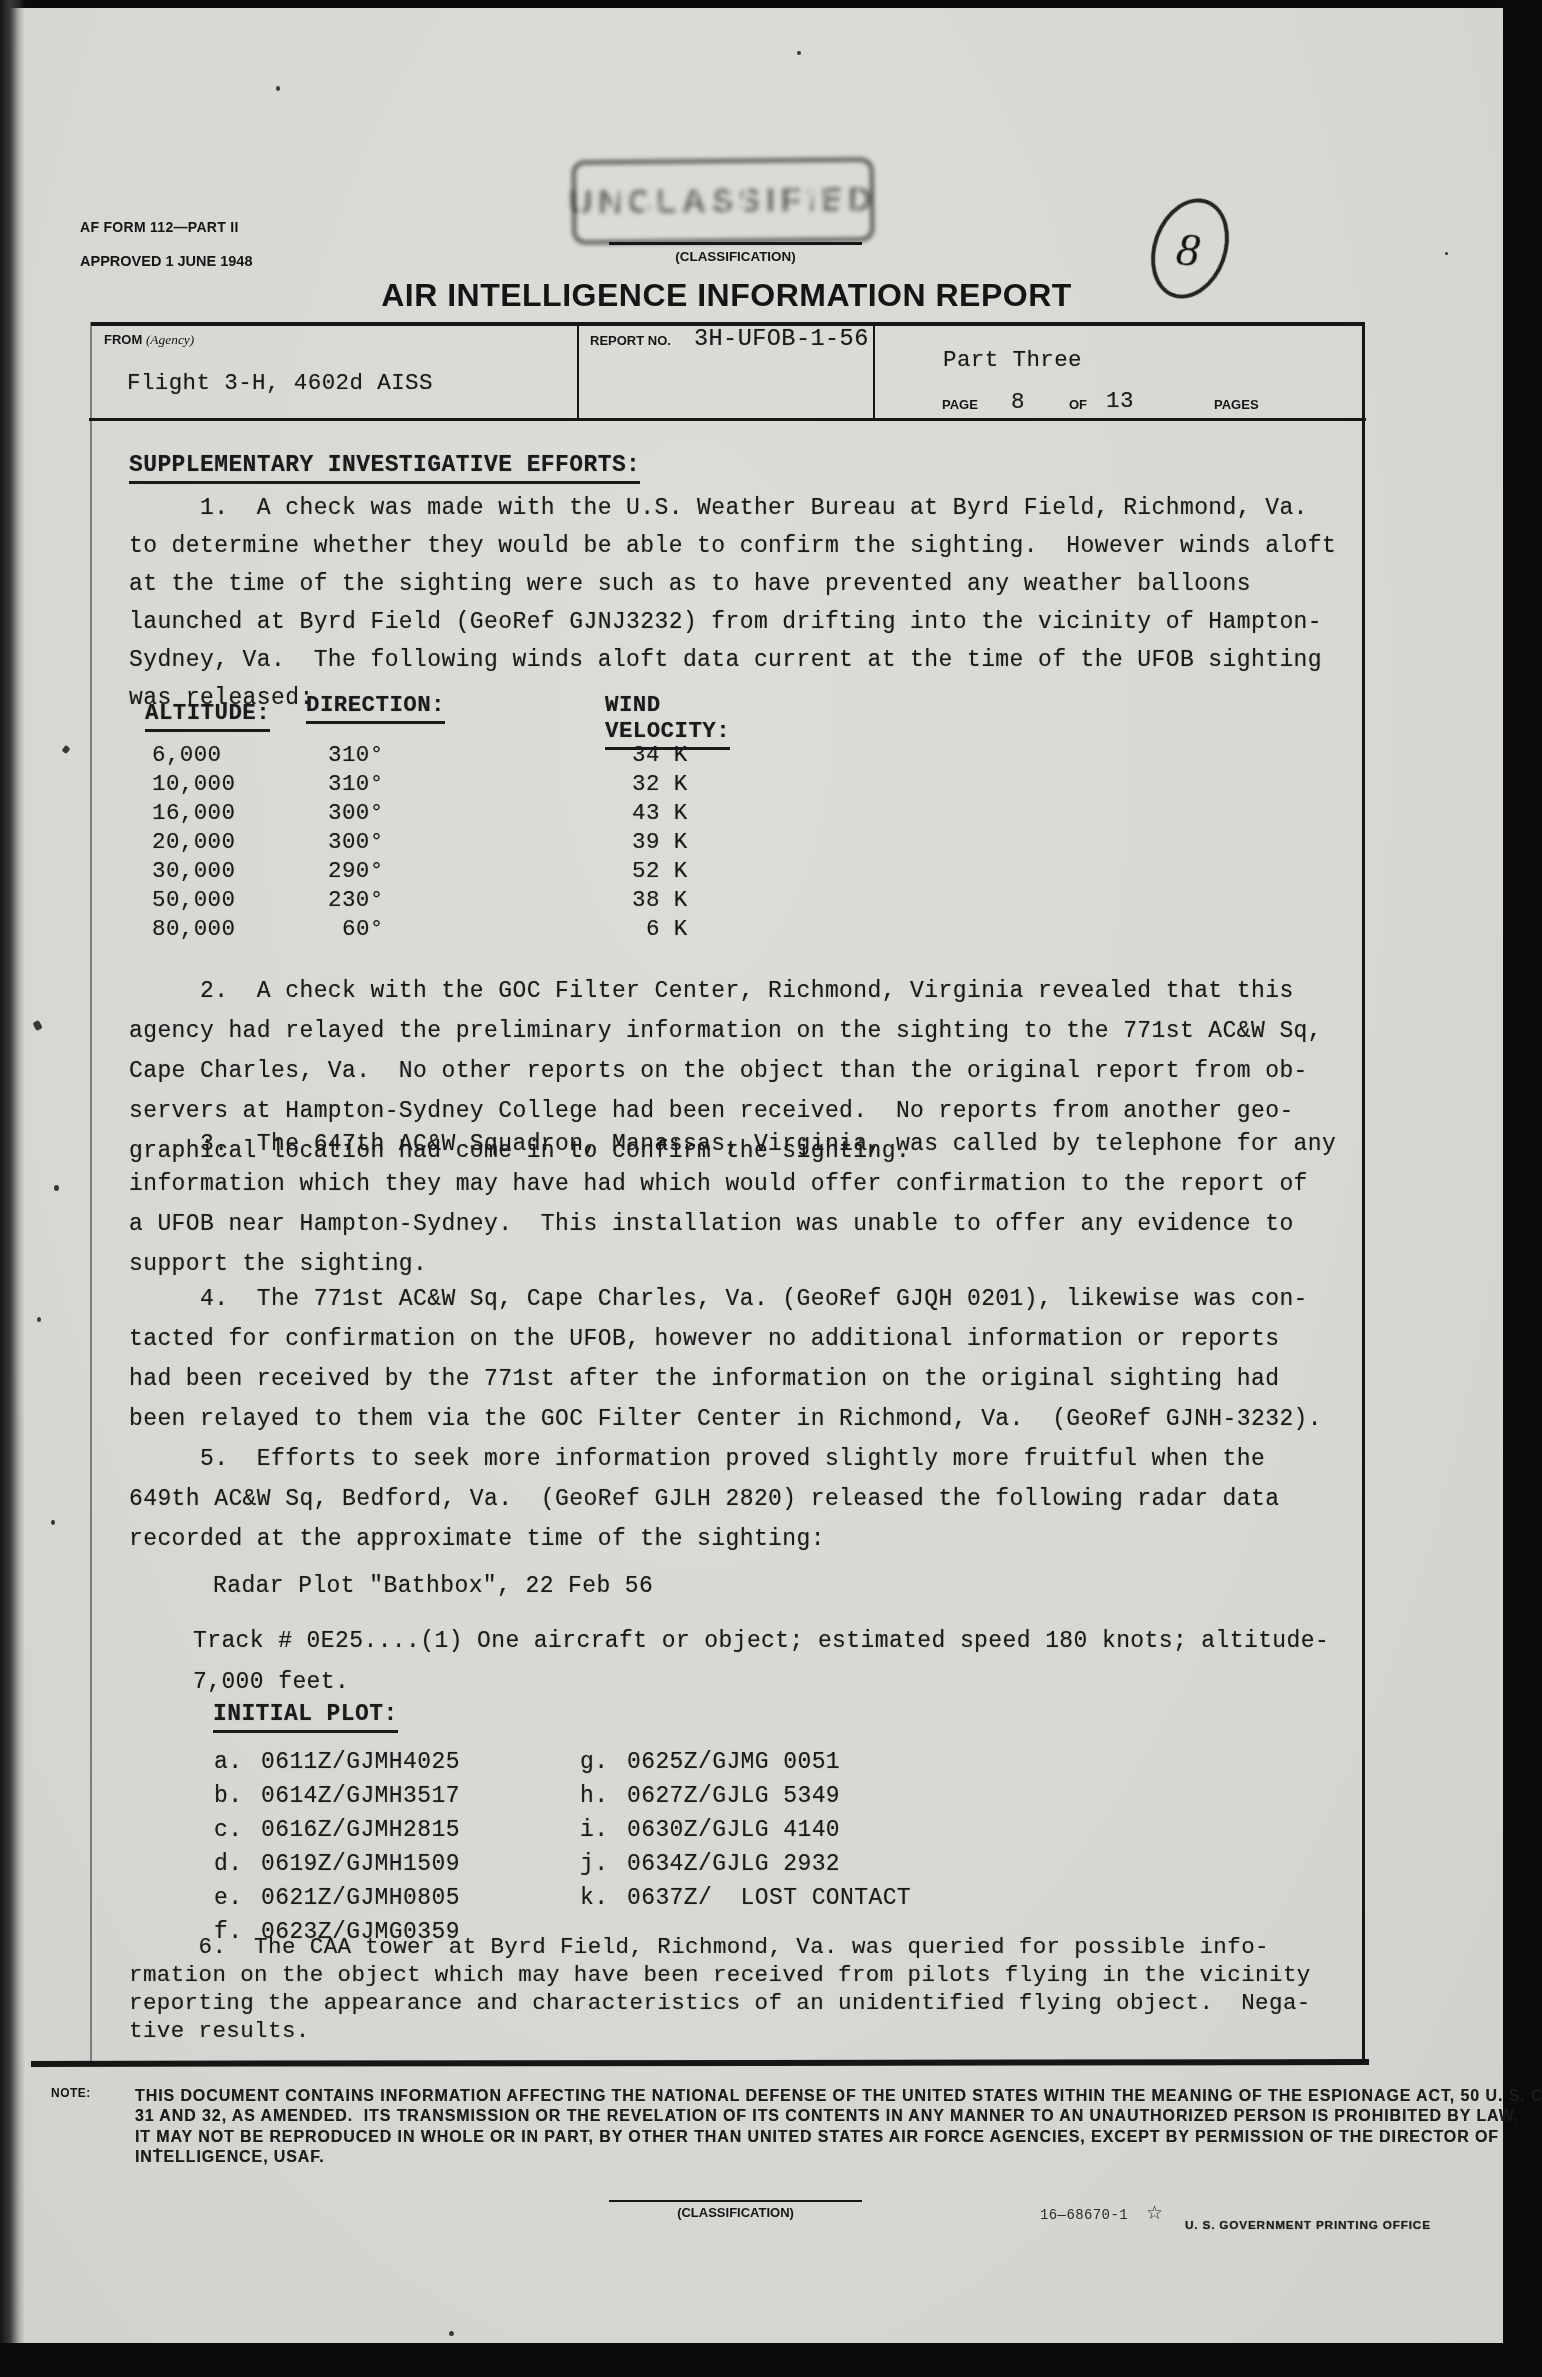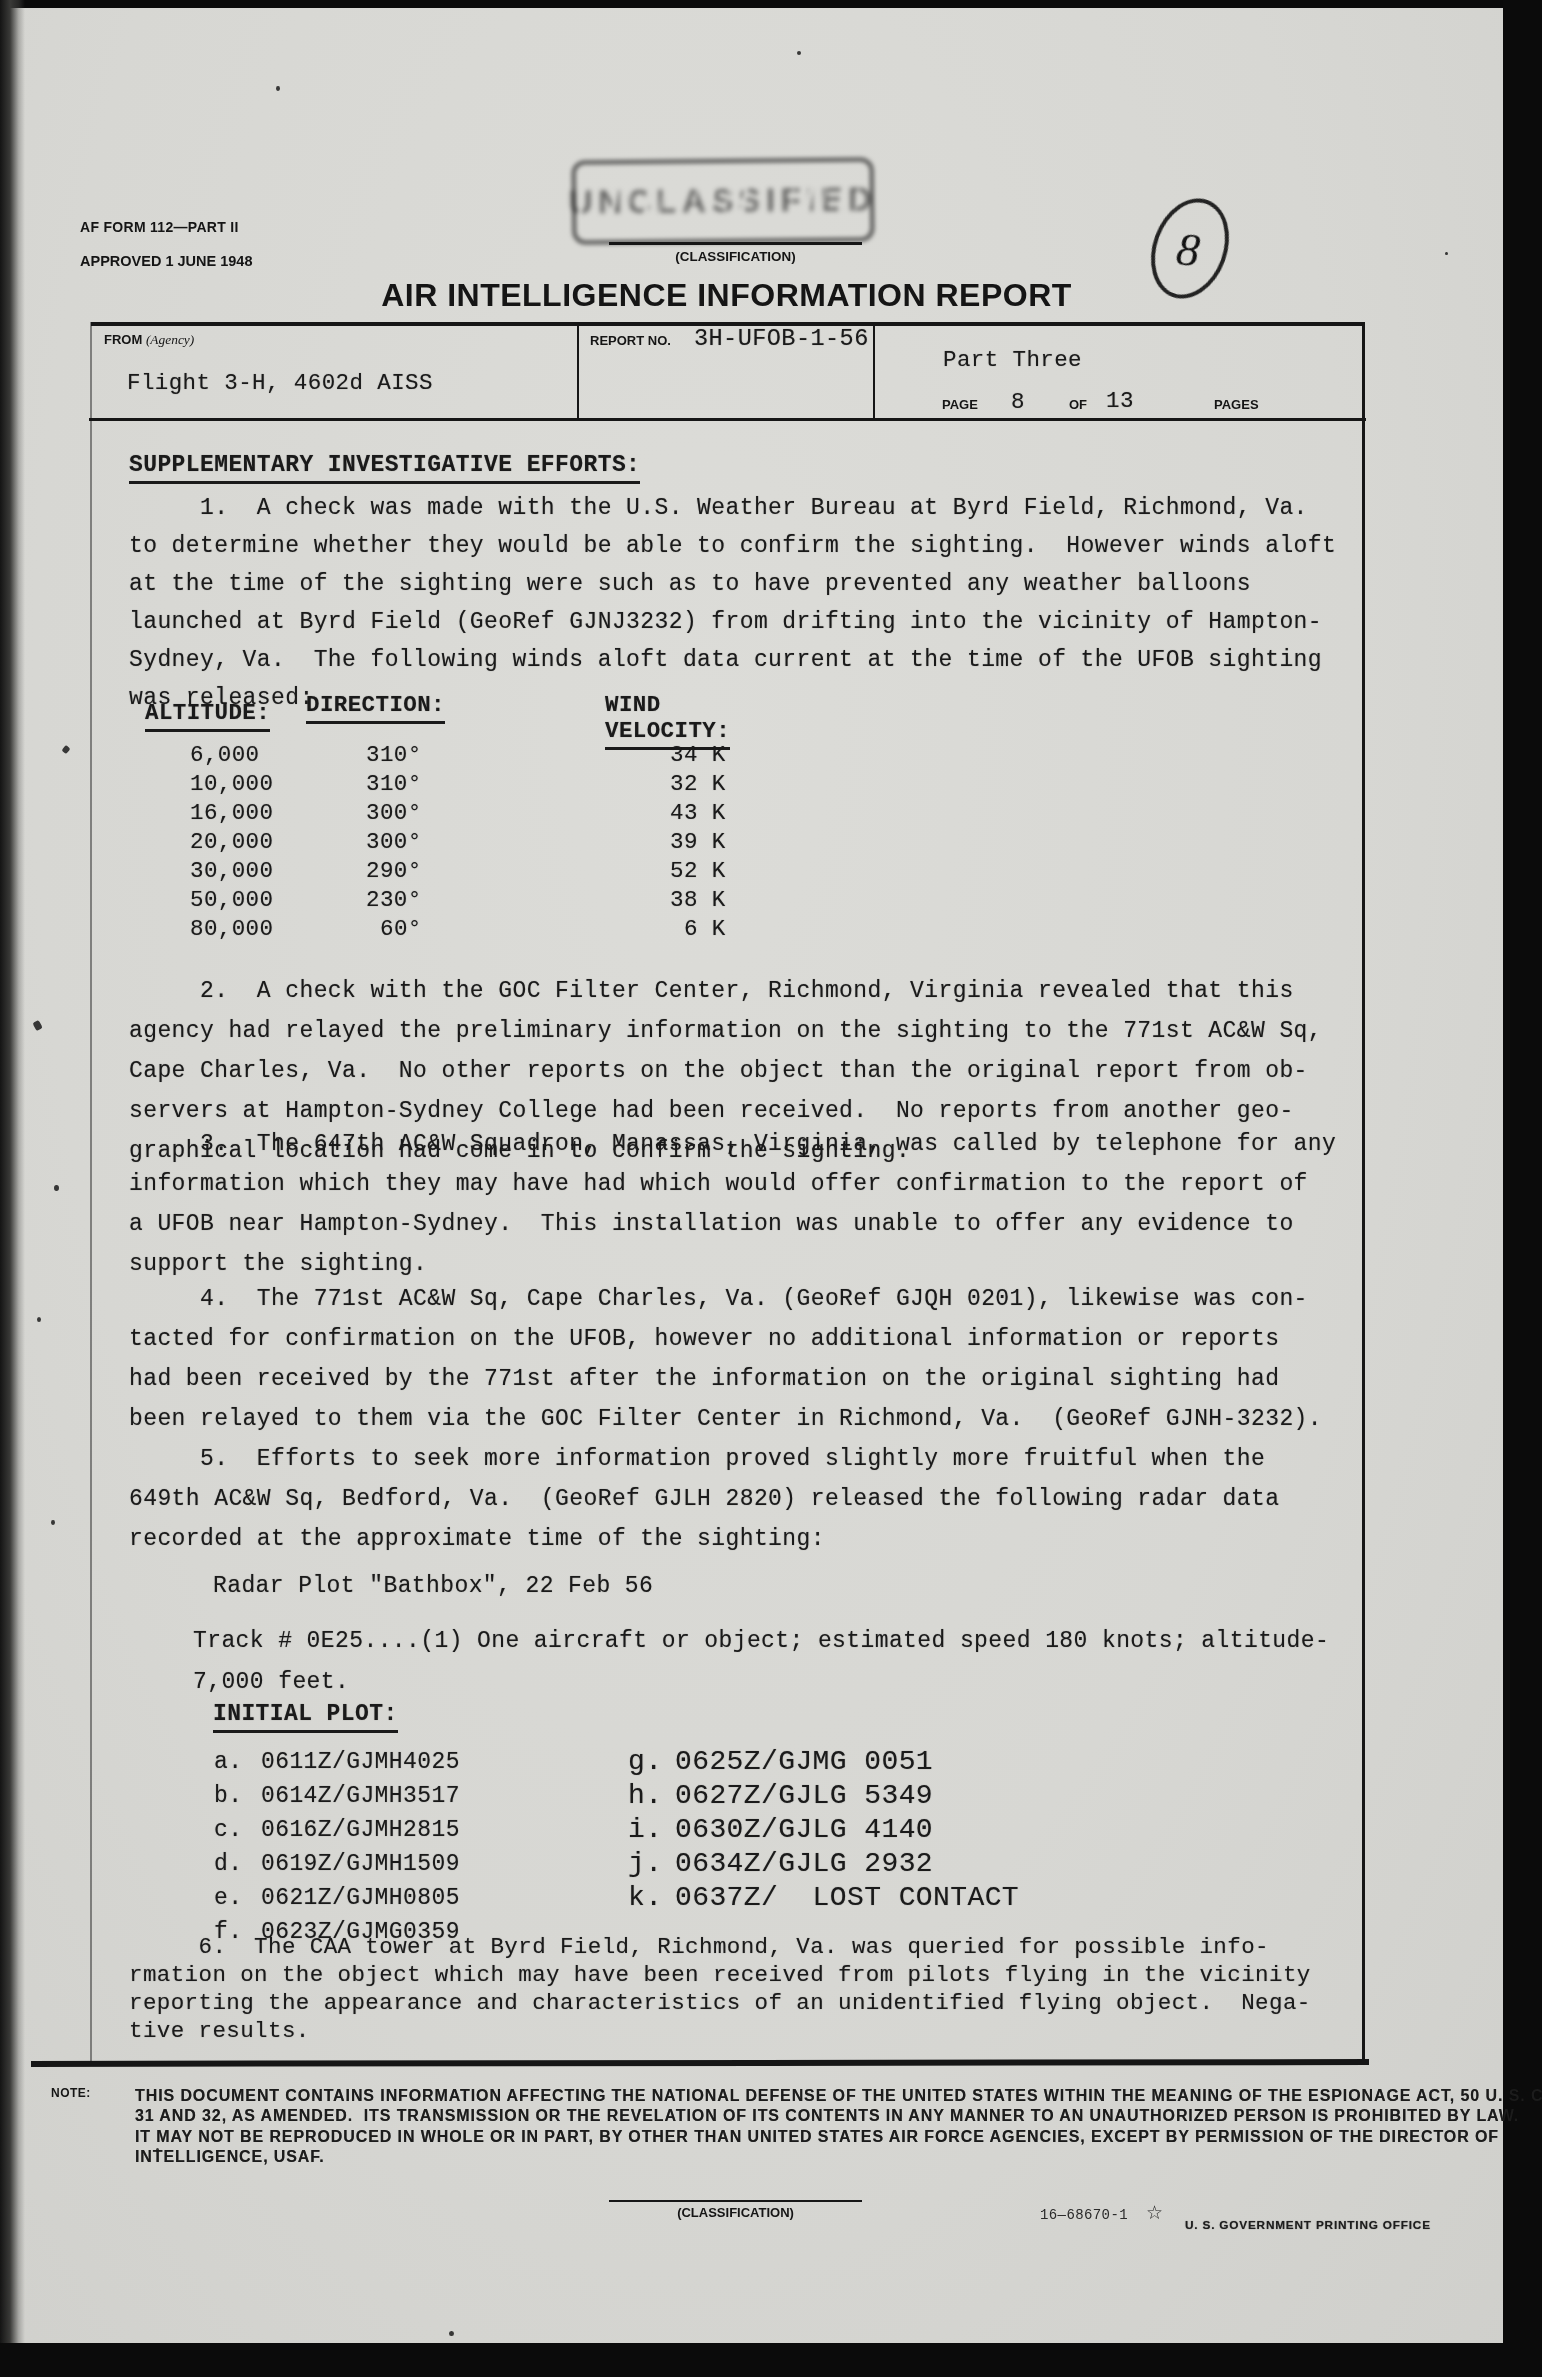--- a/index.html
+++ b/index.html
@@ -23,21 +23,21 @@
          transform:rotate(-.6deg);filter:blur(1.9px) contrast(.92);}
   .stamp span{font-family:"Liberation Sans",sans-serif;font-weight:bold;font-size:33px;
          letter-spacing:5.4px;color:rgba(20,20,20,.62);filter:blur(1.3px);
          -webkit-mask-image:repeating-linear-gradient(100deg,#000 0 14px,transparent 14px 18px,#000 18px 29.5px,rgba(0,0,0,.4) 29.5px 32px);
          mask-image:repeating-linear-gradient(100deg,#000 0 14px,transparent 14px 18px,#000 18px 29.5px,rgba(0,0,0,.4) 29.5px 32px);}
   .circle8{display:flex;align-items:center;justify-content:center;
            border:4.8px solid rgba(15,15,15,.9);border-radius:50%;
            transform:rotate(20deg);filter:blur(0.6px);}
   .circle8 span{font-family:"Liberation Serif",serif;font-style:italic;font-size:46px;
            color:#131313;transform:rotate(-14deg) translate(-2.1px,1.1px);}
-  .windgrid{display:grid;grid-auto-rows:29px;font-size:22.5px;margin-left:38px;}
+  .windgrid{display:grid;grid-auto-rows:29px;font-size:22.5px;}
 </style>
 </head>
 <body>
 
 <div class="page">
 
   <div class="abs" style="left:0;top:0;width:1543px;height:7.5px;background:#0a0a0a;"></div>
   <div class="abs" style="left:0;top:0;width:25px;height:2377px;background:linear-gradient(90deg,#141414 0%,#3a3a38 40%,rgba(90,90,88,.35) 75%,rgba(120,120,118,0) 100%);"></div>
   <div class="abs" style="left:1503px;top:0;width:40px;height:2377px;background:#0b0b0b;"></div>
   <div class="abs" style="left:0;top:2343px;width:1543px;height:34px;background:#0b0b0b;"></div>
@@ -151,21 +151,21 @@
   </div>
 
   <div class="abs typed" style="left:214px;top:1745px;font-size:23px;line-height:34px;">
     <div class="plot-line"><span class="plot-label">a.</span><span class="cellval">0611Z/GJMH4025</span></div>
     <div class="plot-line"><span class="plot-label">b.</span><span class="cellval">0614Z/GJMH3517</span></div>
     <div class="plot-line"><span class="plot-label">c.</span><span class="cellval">0616Z/GJMH2815</span></div>
     <div class="plot-line"><span class="plot-label">d.</span><span class="cellval">0619Z/GJMH1509</span></div>
     <div class="plot-line"><span class="plot-label">e.</span><span class="cellval">0621Z/GJMH0805</span></div>
     <div class="plot-line"><span class="plot-label">f.</span><span class="cellval">0623Z/GJMG0359</span></div>
   </div>
-  <div class="abs typed" style="left:580px;top:1745px;font-size:28px;line-height:34px;margin-left:48px;">
+  <div class="abs typed" style="left:580px;top:1745px;font-size:23px;line-height:34px;">
     <div class="plot-line"><span class="plot-label">g.</span><span class="cellval">0625Z/GJMG 0051</span></div>
     <div class="plot-line"><span class="plot-label">h.</span><span class="cellval">0627Z/GJLG 5349</span></div>
     <div class="plot-line"><span class="plot-label">i.</span><span class="cellval">0630Z/GJLG 4140</span></div>
     <div class="plot-line"><span class="plot-label">j.</span><span class="cellval">0634Z/GJLG 2932</span></div>
     <div class="plot-line"><span class="plot-label">k.</span><span class="cellval">0637Z/  LOST CONTACT</span></div>
   </div>
 
   <div class="abs typed para" style="left:129px;top:1933px;font-size:22.5px;line-height:28px;">     6.  The CAA tower at Byrd Field, Richmond, Va. was queried for possible info-
 rmation on the object which may have been received from pilots flying in the vicinity
 reporting the appearance and characteristics of an unidentified flying object.  Nega-

